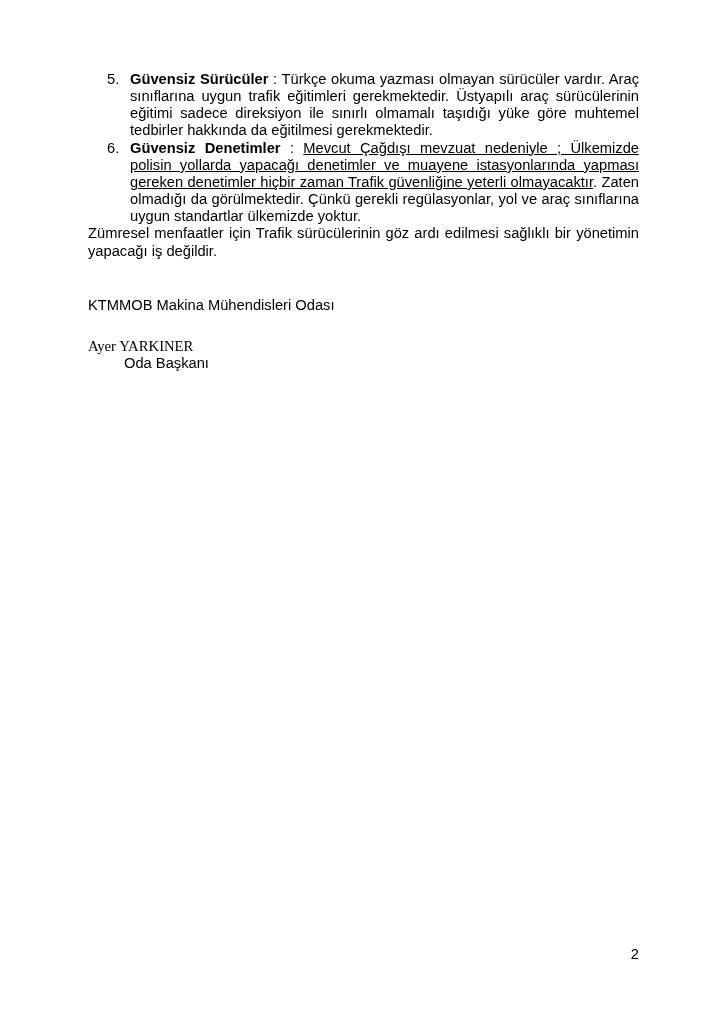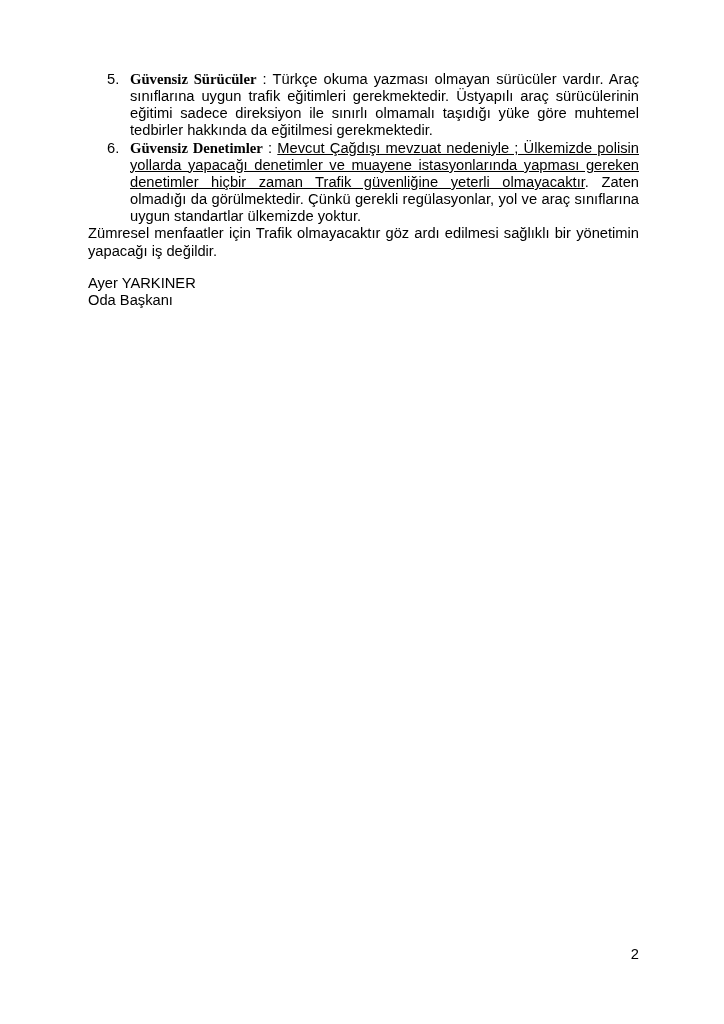--- a/index.html
+++ b/index.html
@@ -29,31 +29,31 @@
     padding-left: 42px;
   }
   .li-num {
     position: absolute;
     left: 19px;
     top: 0;
   }
   .li-text {
     text-align: justify;
   }
-  .bold { font-weight: bold; font-family: Liberation Serif, serif; }
+  .bold { font-weight: bold; }
   .ul { text-decoration: underline; margin-top: 24px; }
   .para {
     margin: 0;
     text-align: justify;
   }
   .sig { margin: 0; text-align: left; }
   .sig-org   { margin-top: 37px; }
   .sig-board { margin-top: 15px; }
-  .sig-name  { margin-top: 15px; }
-  .sig-title { margin-top: 0; }
+  .sig-name  { margin-top: 24px; font-family: Liberation Serif, serif; }
+  .sig-title { margin-top: 0; margin-left: 36px; }
   .page-number {
     position: absolute;
     left: 88px;
     top: 946px;
     width: 551px;
     text-align: right;
     font-size: 14.7px;
     line-height: 17px;
   }
 </style>
@@ -66,21 +66,22 @@
     <div class="list-item">
       <span class="li-num">5.</span>
       <div class="li-text"><span class="bold">Güvensiz Sürücüler</span><span> : </span><span>Türkçe okuma yazması olmayan sürücüler vardır. Araç sınıflarına uygun trafik eğitimleri gerekmektedir. Üstyapılı araç sürücülerinin eğitimi sadece direksiyon ile sınırlı olmamalı taşıdığı yüke göre muhtemel tedbirler hakkında da eğitilmesi gerekmektedir.</span></div>
     </div>
 
     <div class="list-item">
       <span class="li-num">6.</span>
       <div class="li-text"><span class="bold">Güvensiz Denetimler</span><span> : </span><span class="ul">Mevcut Çağdışı mevzuat nedeniyle ; Ülkemizde polisin yollarda yapacağı denetimler ve muayene istasyonlarında yapması gereken denetimler hiçbir zaman Trafik güvenliğine yeterli olmayacaktır</span><span>. Zaten olmadığı da görülmektedir. Çünkü gerekli regülasyonlar, yol ve araç sınıflarına uygun standartlar ülkemizde yoktur.</span></div>
     </div>
 
-    <p class="para">Zümresel menfaatler için Trafik olmayacaktır göz ardı edilmesi sağlıklı bir yönetimin yapacağı iş değildir.</p>
+    <p class="para">Zümresel menfaatler için Trafik sürücülerinin göz ardı edilmesi sağlıklı bir yönetimin yapacağı iş değildir.</p>
 
+    <p class="sig sig-org">KTMMOB Makina Mühendisleri Odası</p>
     <p class="sig sig-name">Ayer YARKINER</p>
     <p class="sig sig-title">Oda Başkanı</p>
 
   </div>
 
   <div class="page-number">2</div>
 </div>
 
 </body></html>

